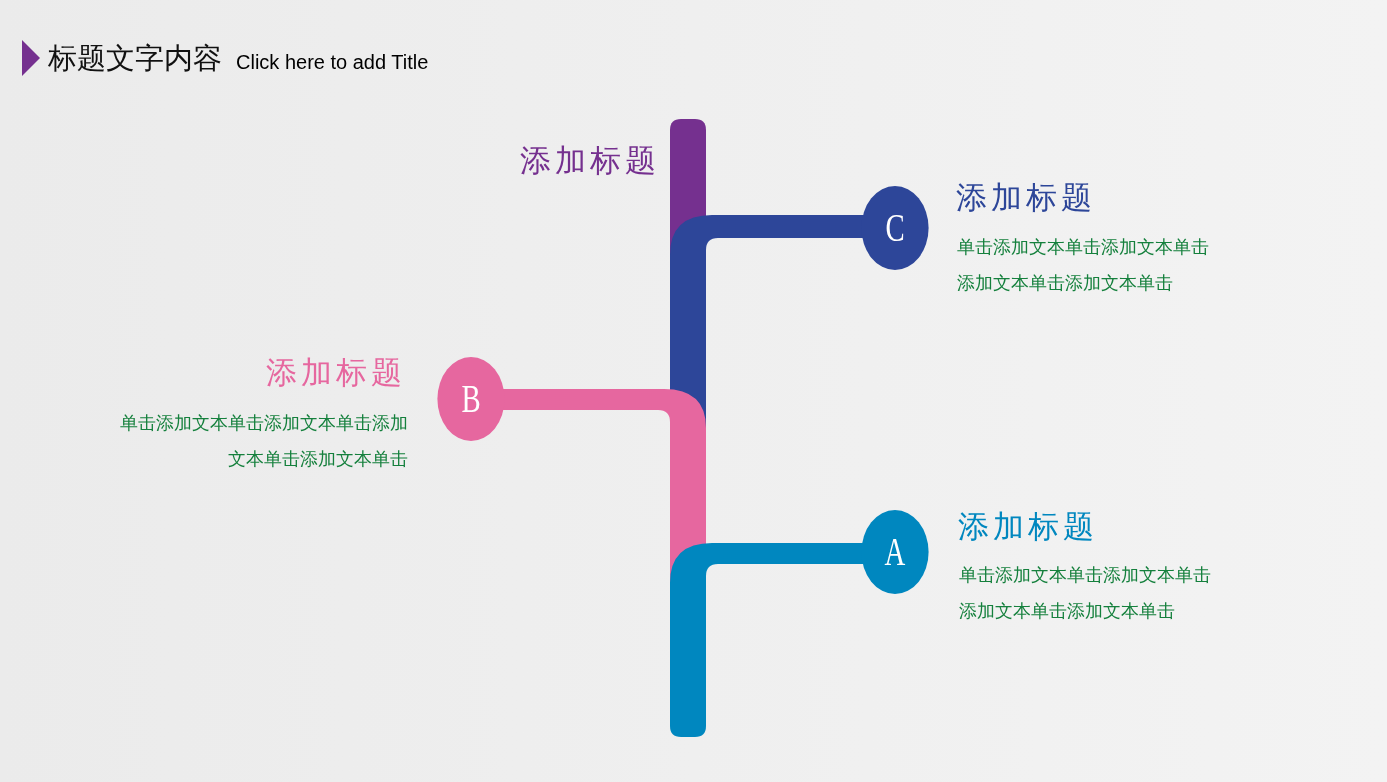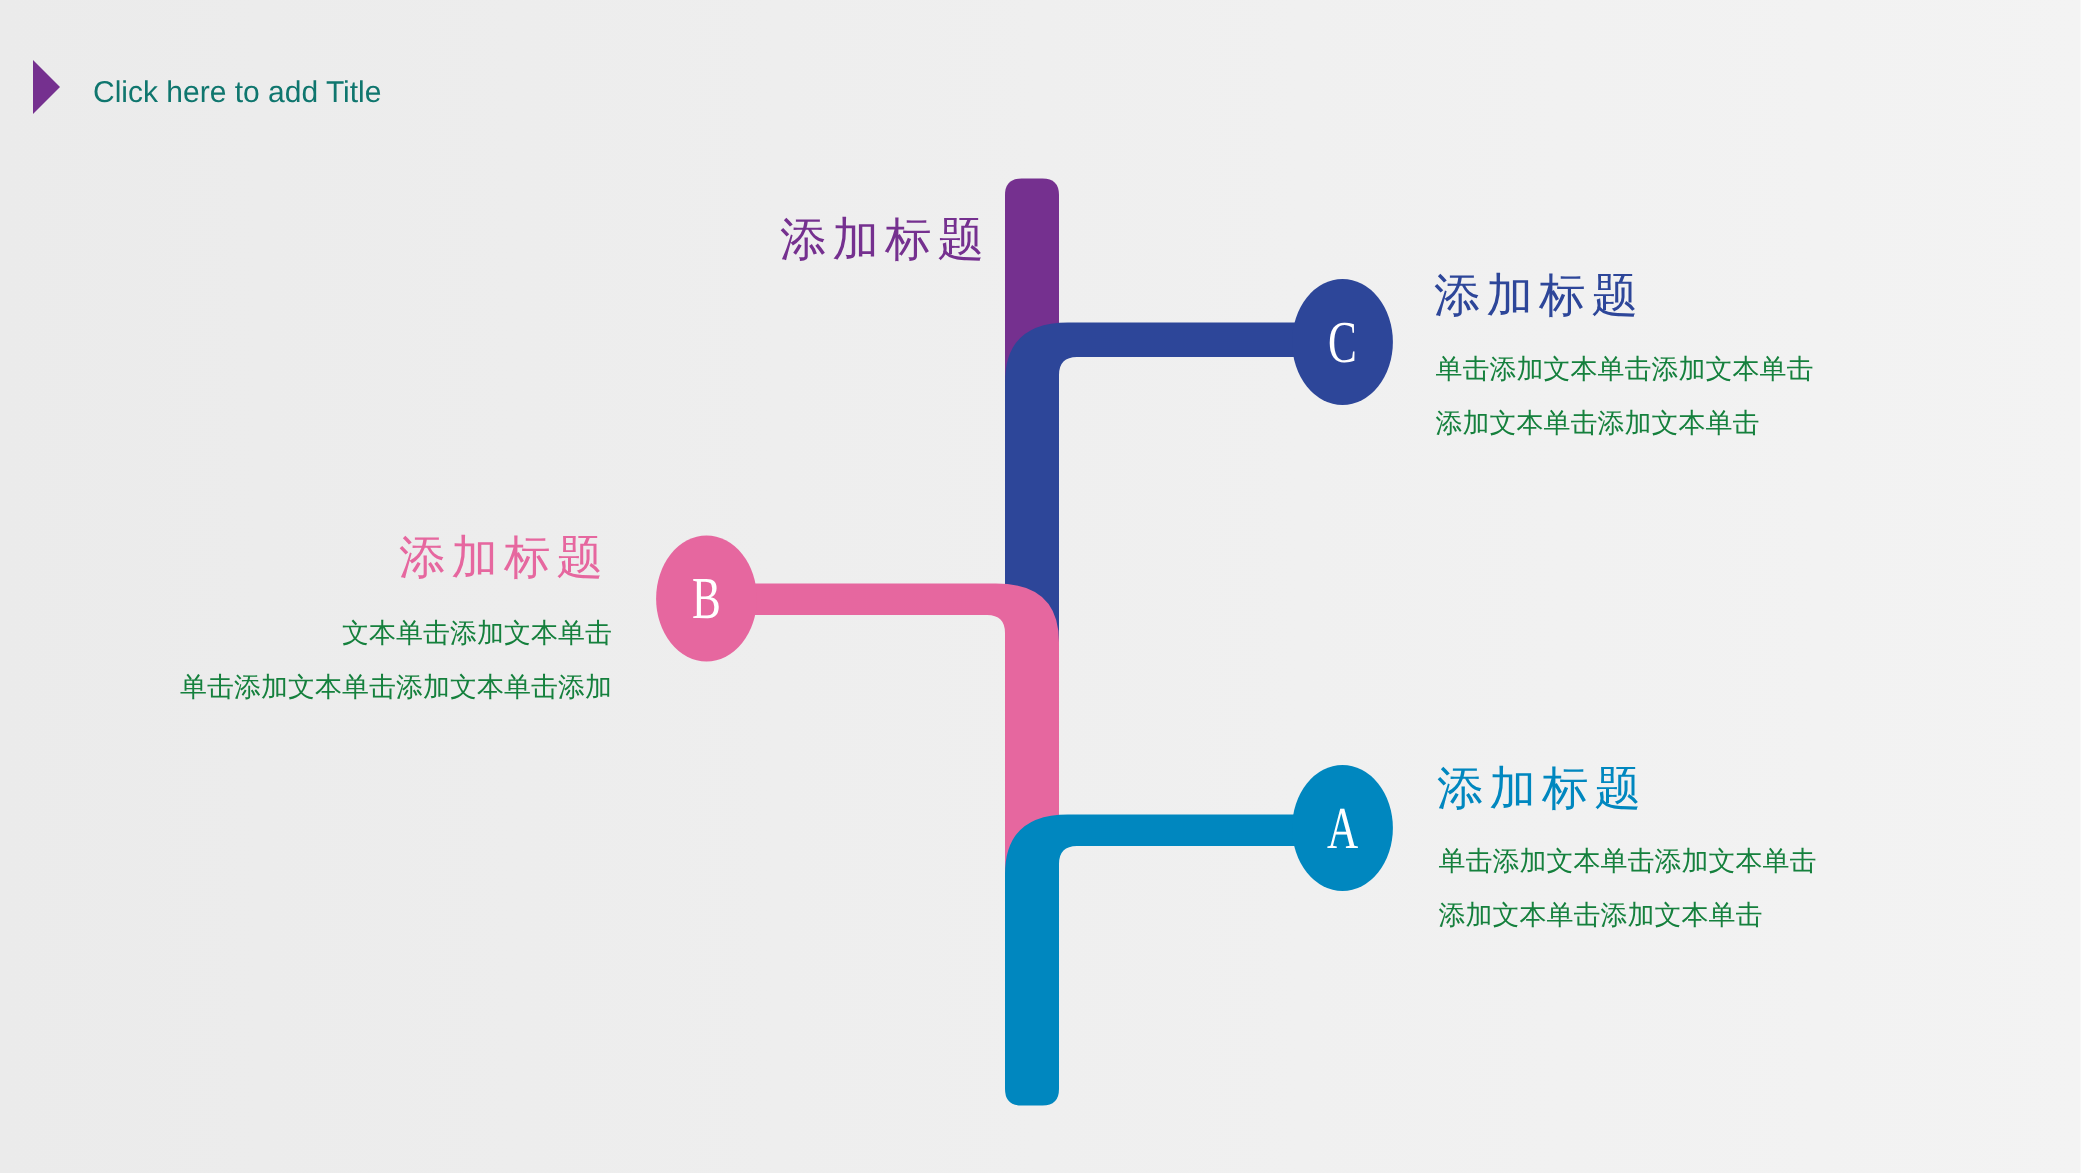--- a/index.html
+++ b/index.html
@@ -32,21 +32,21 @@
     }
     .header-title {
       font-size: 29px;
       color: #111111;
       letter-spacing: 0px;
       line-height: 44px;
     }
     .header-sub {
       font-family: "Liberation Sans", sans-serif;
       font-size: 20px;
-      color: #0f766e;
+      color: #000000;
       margin-left: 14px;
       margin-top: 8px;
     }
 
     .diagram {
       position: absolute;
       left: 0;
       top: 0;
       width: 1387px;
       height: 782px;
@@ -84,20 +84,21 @@
       line-height: 36px;
       white-space: nowrap;
     }
     .align-right { text-align: right; }
   </style>
 </head>
 <body>
 
 <div class="header">
   <div class="header-marker"></div>
+  <div class="header-title">标题文字内容</div>
   <div class="header-sub">Click here to add Title</div>
 </div>
 
 <svg class="diagram" width="1387" height="782" viewBox="0 0 1387 782">
 
   <path d="M670,130 Q670,119 681,119 L695,119 Q706,119 706,130 L706,260 L670,260 Z" fill="#75308f"></path>
 
   <path d="M670,430 L670,255 Q670,215 712,215 L880,215 L880,238 L718,238 Q706,238 706,250 L706,430 Z" fill="#2d4699"></path>
 
   <path d="M706,590 L706,428 Q706,389 664,389 L490,389 L490,410 L658,410 Q670,410 670,422 L670,590 Z" fill="#e6679f"></path>
@@ -114,22 +115,22 @@
 <div class="node-body" style="left:957px; top:229px;">
   <div>单击添加文本单击添加文本单击</div>
   <div>添加文本单击添加文本单击</div>
 </div>
 
 <div class="node-circle" style="left:429px; top:357px; background:#e6679f;">
   <span class="node-letter">B</span>
 </div>
 <div class="node-title align-right" style="left:200px; top:352px; width:206px; color:#e6679f;">添加标题</div>
 <div class="node-body align-right" style="left:60px; top:405px; width:348px;">
+  <div>单击添加文本单击添加文本单击添加</div>
   <div>文本单击添加文本单击</div>
-  <div>单击添加文本单击添加文本单击添加</div>
 </div>
 
 <div class="node-circle" style="left:853px; top:510px; background:#0087bf;">
   <span class="node-letter">A</span>
 </div>
 <div class="node-title" style="left:958px; top:506px; color:#0087bf;">添加标题</div>
 <div class="node-body" style="left:959px; top:557px;">
   <div>单击添加文本单击添加文本单击</div>
   <div>添加文本单击添加文本单击</div>
 </div>

